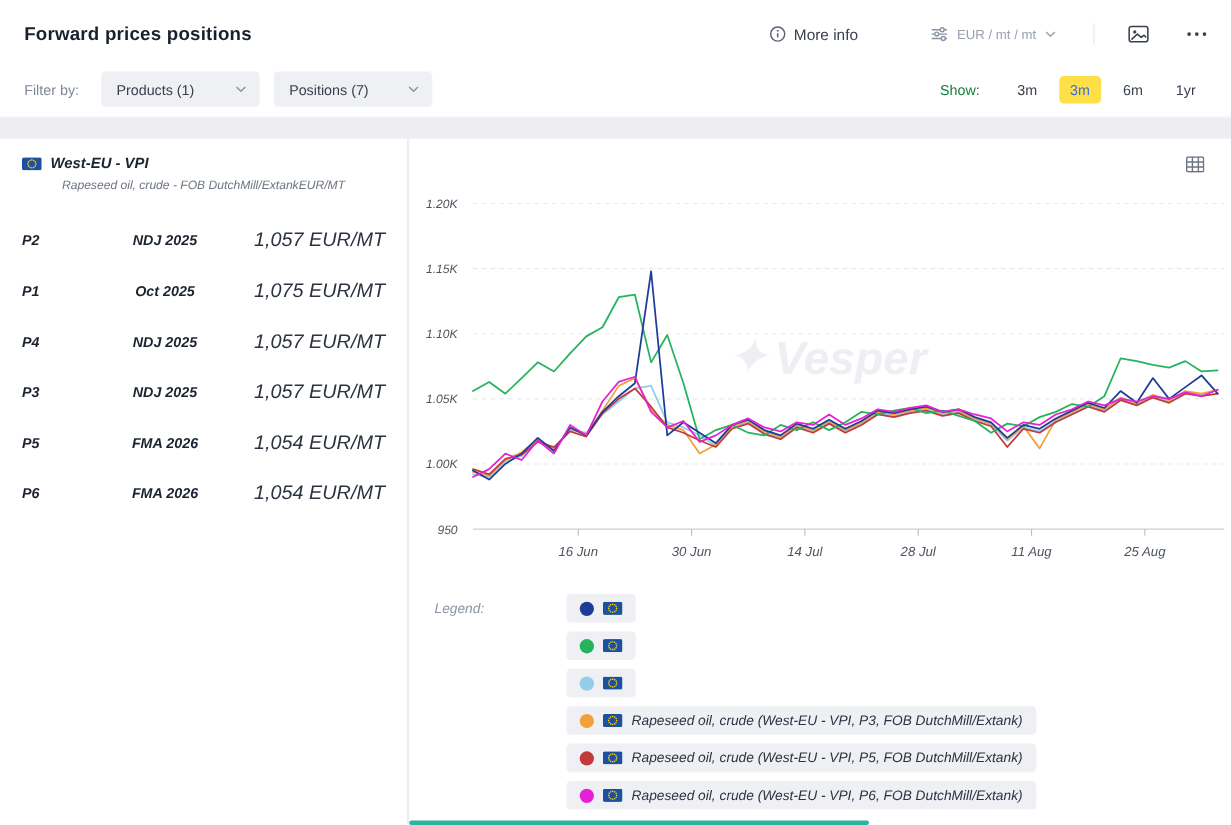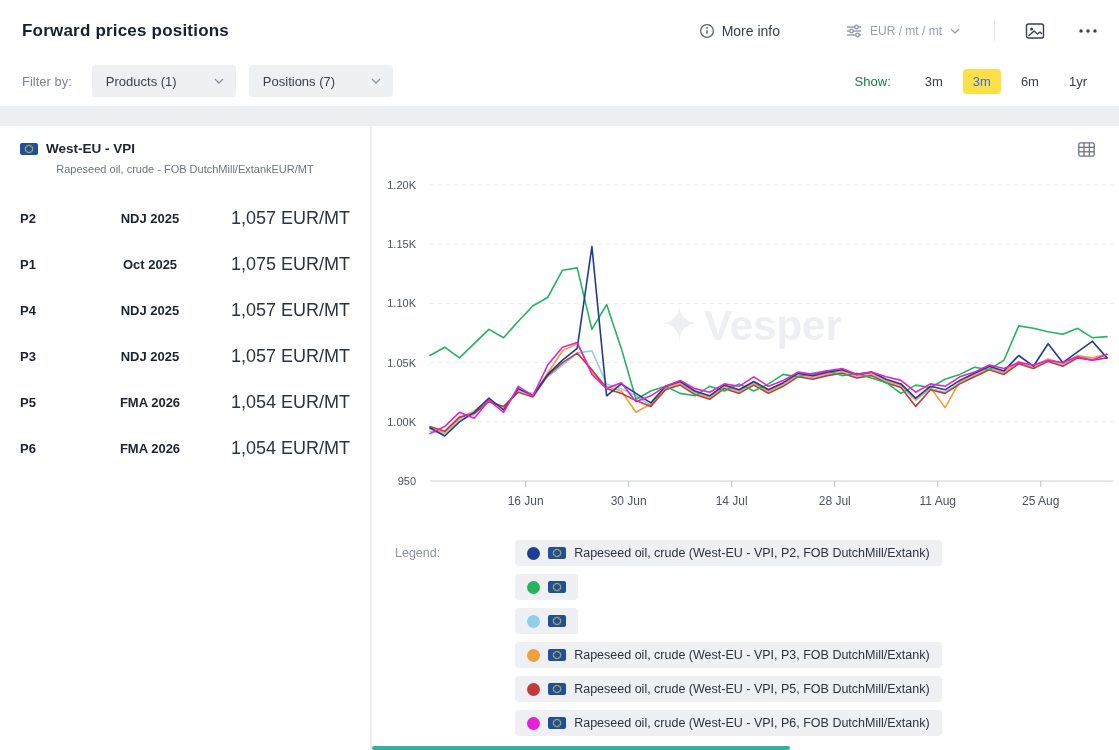--- a/index.html
+++ b/index.html
@@ -27,21 +27,21 @@
               display:flex; align-items:center; justify-content:space-between; padding:0 12px 0 14px;
               font-size:13px; color:#39404d; font-family:inherit; }
   .dropdown + .dropdown { margin-left:13px; }
   .ranges { margin-left:auto; display:flex; align-items:center; gap:10px; }
   .show-label { font-size:13px; color:#15803d; margin-right:14px; }
   .range { background:none; border:none; cursor:pointer; font-family:inherit; font-size:13px; color:#39404d;
            padding:5px 10px; border-radius:4px; }
   .range.selected { background:#fde047; color:#3e6ae1; }
 
   
-  .content { flex:1; display:flex; gap:2px; margin-top:19px; min-height:0; }
+  .content { flex:1; display:flex; gap:2px; margin-top:19px; min-height:0;font-style:italic; }
   .left-panel { width:370px; background:#fff; flex:0 0 auto; }
   .panel-head { padding:15px 20px 8px 20px; }
   .panel-title-row { display:flex; align-items:center; gap:8px; }
   .panel-title { font-size:13.5px; font-weight:700; color:#1b2330; }
   .panel-sub-row { display:flex; justify-content:center; margin-top:7px; }
   .panel-sub, .panel-unit { font-size:11px; color:#6d7582; }
   .pos-rows { margin-top:12px; }
   .pos-row { height:46px; display:grid; grid-template-columns:60px 1fr 130px; align-items:center;
              padding:0 20px; cursor:pointer; }
   .pos-code { font-size:13px; font-weight:700; color:#1b2330; }
@@ -277,21 +277,20 @@
                   <circle cx="12.12" cy="7.80" r="0.75" fill="#ffcc00"></circle>
                   <circle cx="10.80" cy="9.12" r="0.75" fill="#ffcc00"></circle>
                   <circle cx="9.00" cy="9.60" r="0.75" fill="#ffcc00"></circle>
                   <circle cx="7.20" cy="9.12" r="0.75" fill="#ffcc00"></circle>
                   <circle cx="5.88" cy="7.80" r="0.75" fill="#ffcc00"></circle>
                   <circle cx="5.40" cy="6.00" r="0.75" fill="#ffcc00"></circle>
                   <circle cx="5.88" cy="4.20" r="0.75" fill="#ffcc00"></circle>
                   <circle cx="7.20" cy="2.88" r="0.75" fill="#ffcc00"></circle>
                 </svg>
               </span>
-            <span class="legend-text">Rapeseed oil, crude (West-EU - VPI, P2, FOB DutchMill/Extank)</span>
           </div>
           <div class="legend-pill">
             <span class="legend-dot" style="background: rgb(37, 179, 94);"></span>
             <span class="eu-flag">
                 <svg width="18" height="12" viewBox="0 0 18 12">
                   <rect width="18" height="12" fill="#1e50a0"></rect>
                   <circle cx="9.00" cy="2.40" r="0.75" fill="#ffcc00"></circle>
                   <circle cx="10.80" cy="2.88" r="0.75" fill="#ffcc00"></circle>
                   <circle cx="12.12" cy="4.20" r="0.75" fill="#ffcc00"></circle>
                   <circle cx="12.60" cy="6.00" r="0.75" fill="#ffcc00"></circle>

